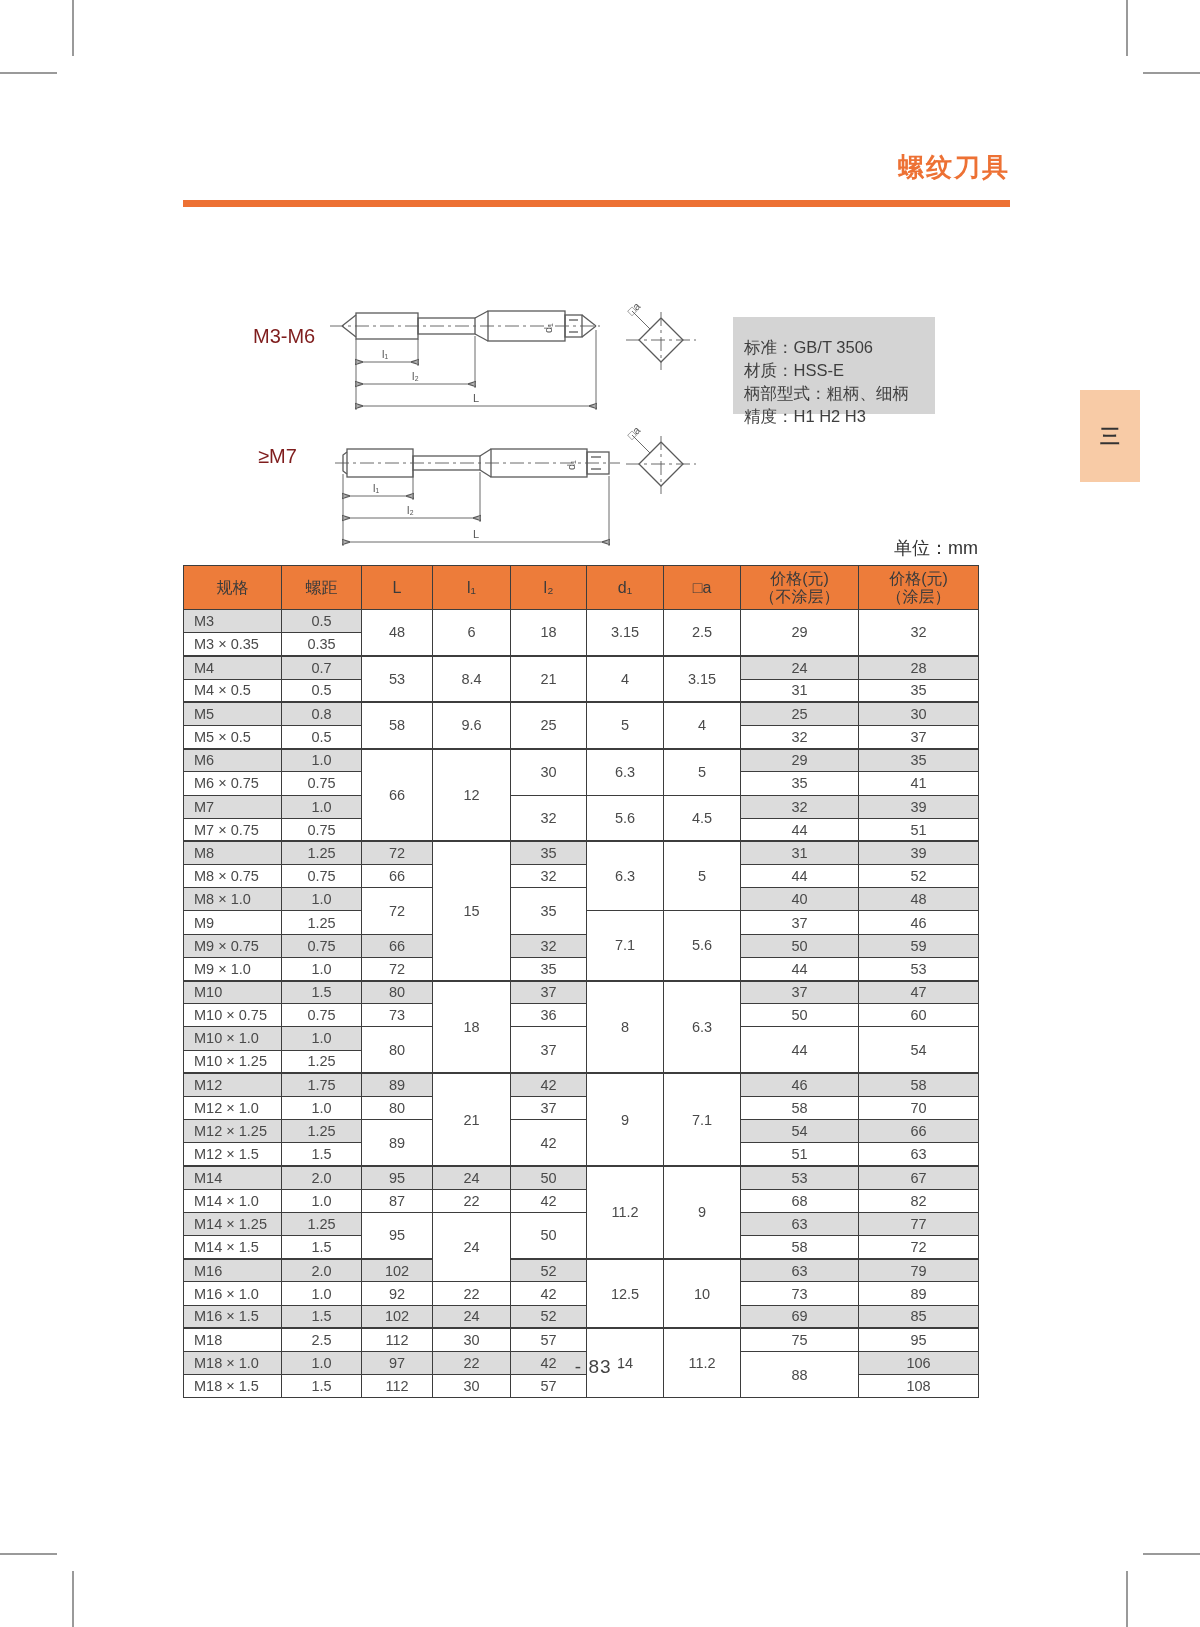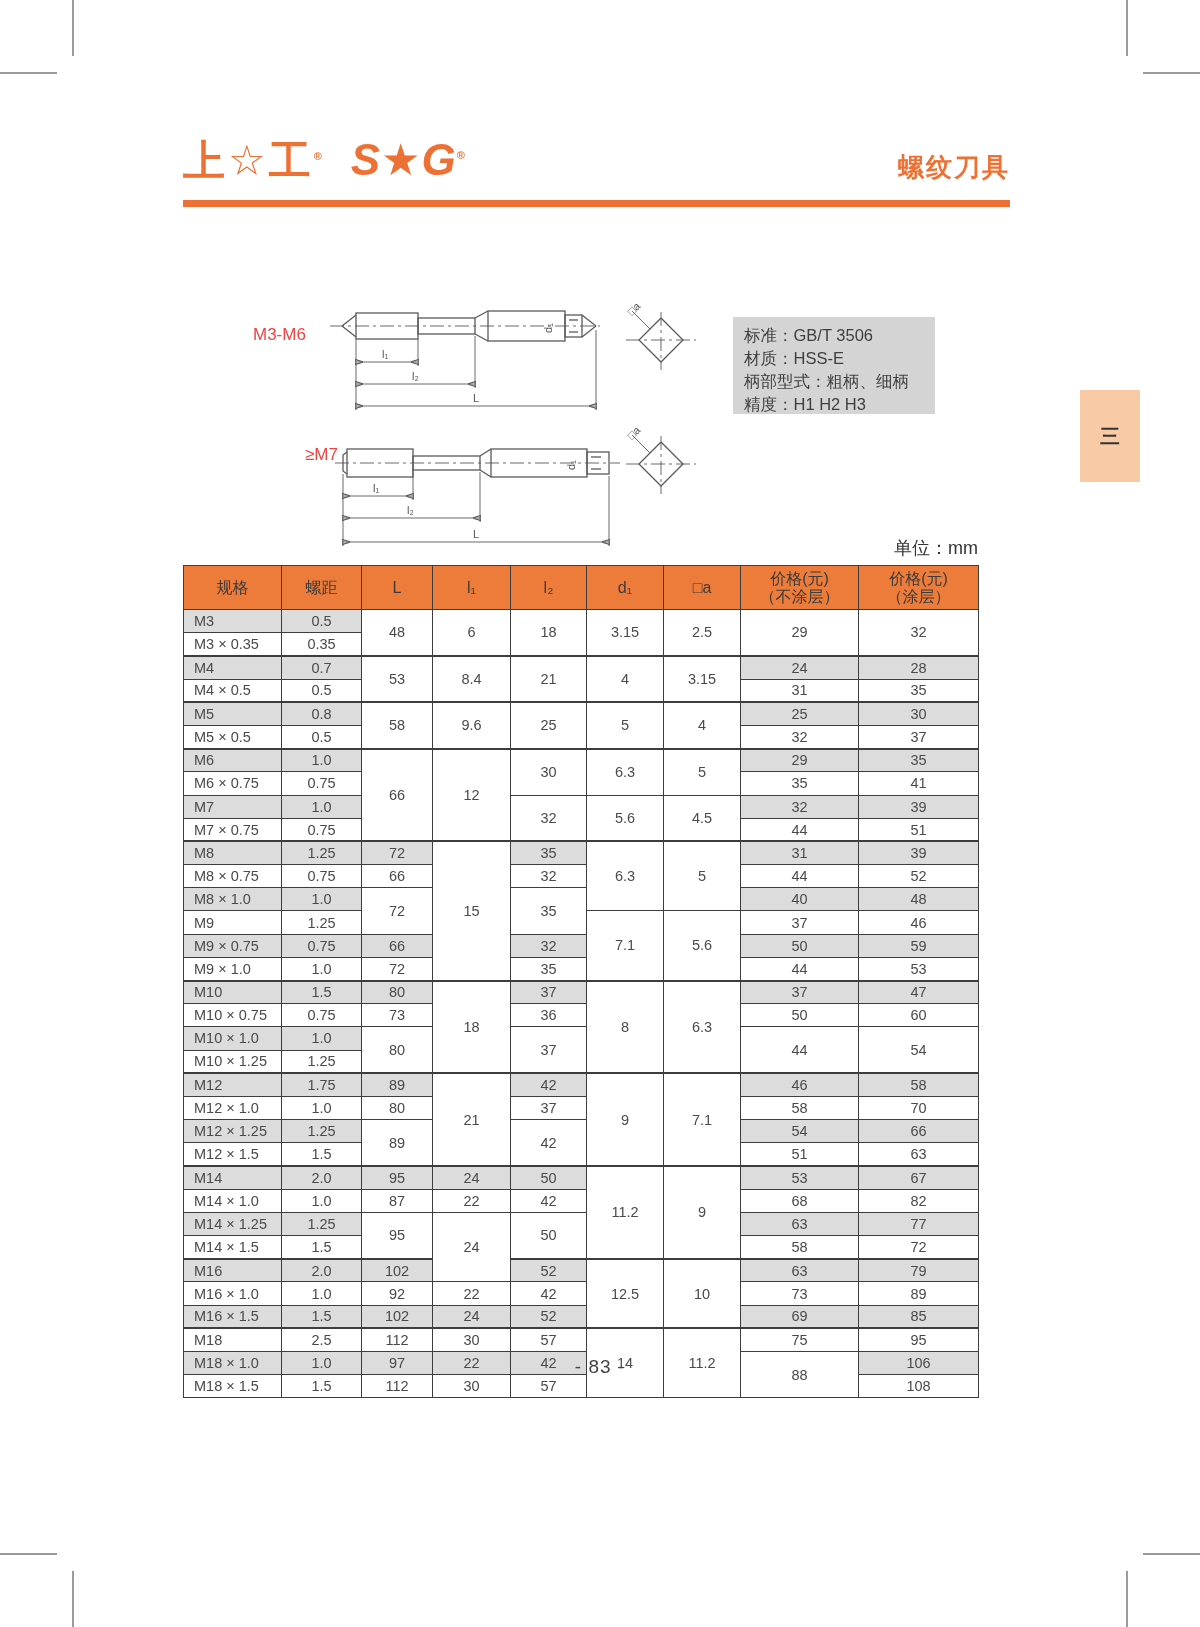--- a/index.html
+++ b/index.html
@@ -24,31 +24,31 @@
   .brand{position:absolute;left:183px;top:138px;display:flex;align-items:flex-end;gap:26px;color:var(--accent);}
   .brand-cn{font-size:42px;font-weight:bold;letter-spacing:3px;line-height:1;}
   .brand-en{font-size:44px;font-weight:900;font-style:italic;letter-spacing:1px;line-height:1;}
   .reg{font-size:11px;vertical-align:super;font-style:normal;}
   .category{position:absolute;top:150px;left:183px;width:827px;text-align:right;font-size:26px;font-weight:bold;color:var(--accent);letter-spacing:2px;}
   .rule{position:absolute;left:183px;top:200px;width:827px;height:7px;background:var(--accent);}
 
   .doc-title{position:absolute;left:183px;top:230px;width:827px;text-align:center;font-size:28px;font-weight:bold;color:#161616;letter-spacing:2px;}
 
   
-  .diag-label{position:absolute;font-size:17px;color:#ef4444;}
+  .diag-label{position:absolute;font-size:20px;color:#7f1d1d;}
   .lbl-small{left:253px;top:325px;}
-  .lbl-large{left:258px;top:445px;margin-left:47px;}
+  .lbl-large{left:258px;top:445px;}
   svg{position:absolute;overflow:visible;}
   .dwg line,.dwg path,.dwg rect,.dwg polyline{stroke:#5A5A5A;fill:none;stroke-width:1.3;}
   .dwg .cl{stroke-dasharray:14 4 3 4;stroke-width:0.9;}
   .dwg .dim{stroke-width:0.9;}
   .dwg text{fill:#555;font-size:11px;font-family:"Liberation Sans",sans-serif;stroke:none;}
 
   
-  .specbox{position:absolute;left:733px;top:317px;width:202px;height:97px;background:var(--specbox);padding:7px 11px;font-size:16.5px;line-height:23px;color:#3E3E3E;}
+  .specbox{position:absolute;left:733px;top:317px;width:202px;height:97px;background:var(--specbox);padding:19px 11px;font-size:16.5px;line-height:23px;color:#3E3E3E;}
 
   
   .side-tab{position:absolute;left:1080px;top:390px;width:60px;height:92px;background:var(--tab);display:flex;align-items:center;justify-content:center;font-size:20px;font-weight:bold;color:#333;}
 
   .unit{position:absolute;left:183px;top:536px;width:795px;text-align:right;font-size:18px;color:#333;}
 
   
   table{position:absolute;left:183px;top:565px;width:795px;border-collapse:collapse;table-layout:fixed;}
   th,td{border:1px solid var(--line);text-align:center;color:var(--ink);overflow:hidden;}
   thead tr{height:44px;}
@@ -68,24 +68,20 @@
 
   <div class="crop v" style="left:72px;top:0;"></div>
   <div class="crop h" style="left:0;top:72px;"></div>
   <div class="crop v" style="left:1126px;top:0;"></div>
   <div class="crop h" style="left:1143px;top:72px;"></div>
   <div class="crop v" style="left:72px;top:1571px;"></div>
   <div class="crop h" style="left:0;top:1553px;"></div>
   <div class="crop v" style="left:1126px;top:1571px;"></div>
   <div class="crop h" style="left:1143px;top:1553px;"></div>
 
-  <div class="brand">
-    <span class="brand-cn"><span>上☆工</span><span class="reg">®</span></span>
-    <span class="brand-en"><span>S★G</span><span class="reg">®</span></span>
-  </div>
   <div class="category">螺纹刀具</div>
   <div class="rule"></div>
 
 
   <div class="diag-label lbl-small">M3-M6</div>
   <div class="diag-label lbl-large">≥M7</div>
 
   <svg class="dwg" style="left:330px;top:296px;" width="270" height="130" viewBox="0 0 270 130">
     <defs>
       <marker id="ar" markerWidth="9" markerHeight="8" refX="8" refY="4" orient="auto">

